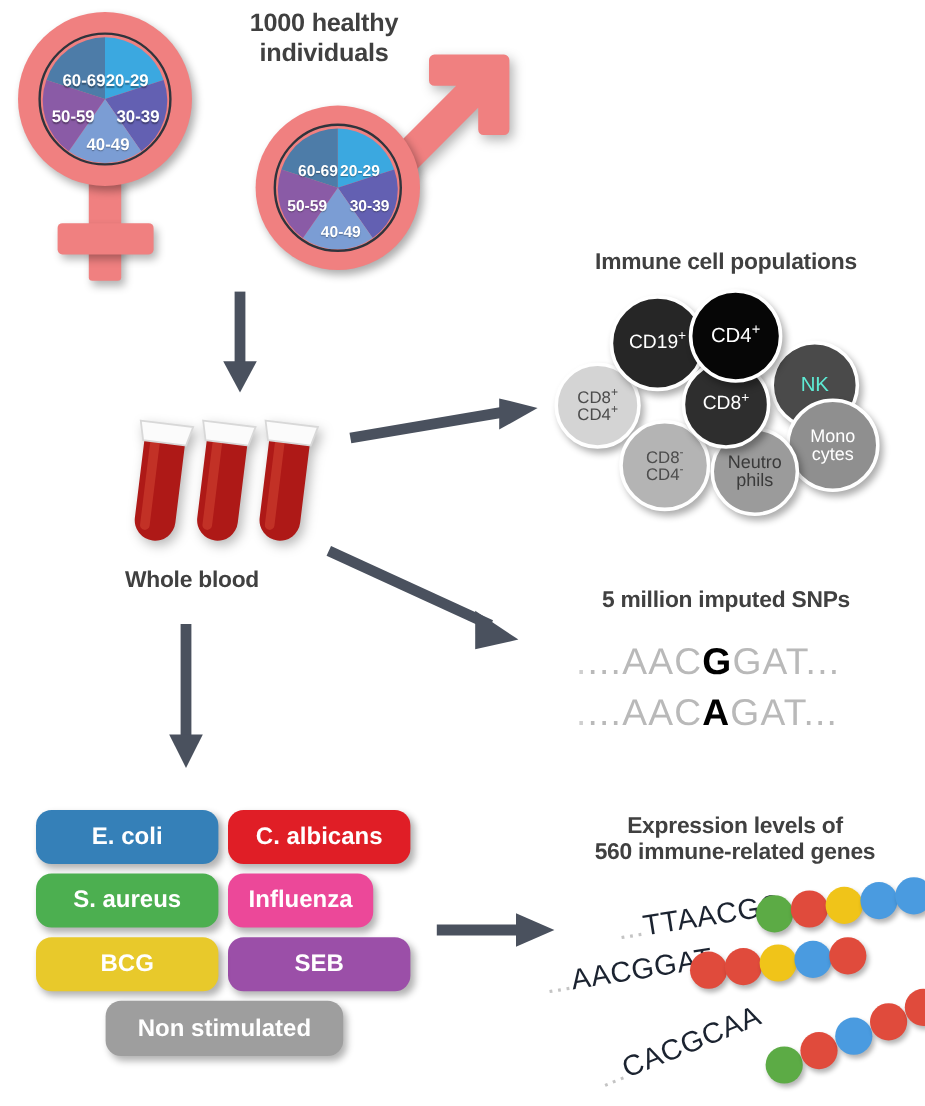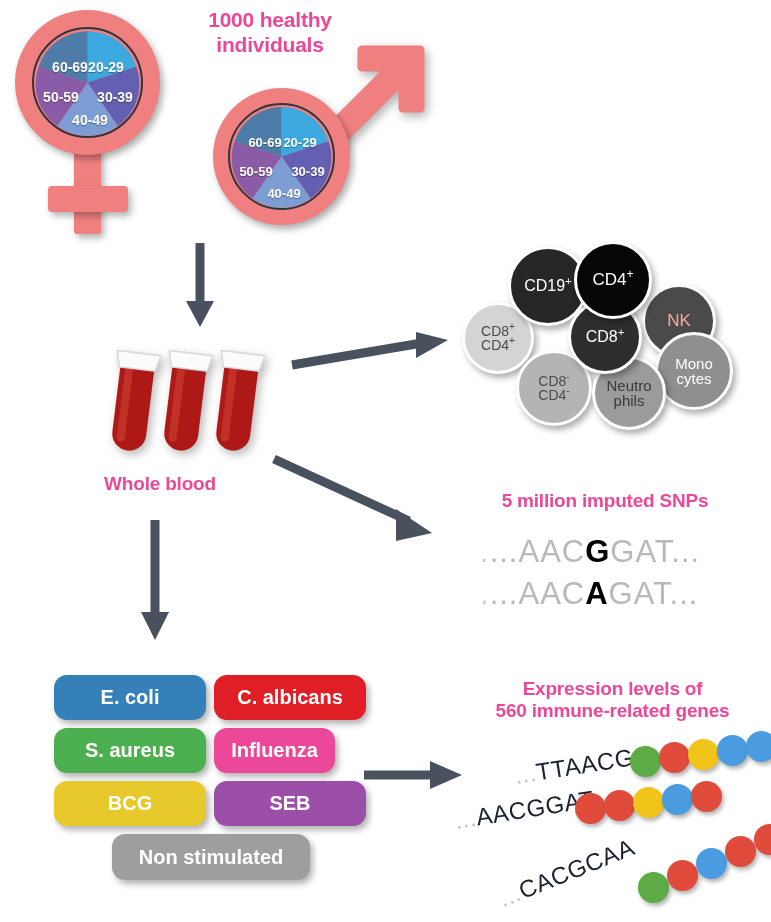--- a/index.html
+++ b/index.html
@@ -15,21 +15,21 @@
     width: 771px;
     height: 922px;
     background: #ffffff;
     overflow: hidden;
   }
   .abs { position: absolute; }
 
   
   .heading {
     font-weight: bold;
-    color: #ec4899;
+    color: #404040;
     text-align: center;
     line-height: 1.18;
     letter-spacing: -0.2px;
   }
 
   
   .sym-wrap { position: absolute; }
   .ring {
     position: absolute;
     border-radius: 50%;
@@ -97,21 +97,20 @@
   .pill {
     position: absolute;
     border-radius: 13px;
     color: #ffffff;
     font-weight: bold;
     display: flex;
     align-items: center;
     justify-content: center;
     box-shadow: 3px 4px 6px rgba(0,0,0,0.30);
     box-sizing: border-box;
-    margin-left: 24px;
   }
 
   
   .strand { position: absolute; }
   .strand-text {
     position: absolute;
     color: #1b2330;
     font-weight: normal;
     white-space: nowrap;
     letter-spacing: 0.5px;
@@ -225,27 +224,28 @@
     </svg>
   </div>
 
   <div class="arrow" style="left:135px; top:520px; width:40px; height:125px;">
     <svg width="40" height="125">
       <line x1="20" y1="0" x2="20" y2="96" stroke="#4A515E" stroke-width="9"></line>
       <polygon points="6,92 34,92 20,120" fill="#4A515E"></polygon>
     </svg>
   </div>
 
+  <div class="abs heading" style="left:450px; top:208px; width:310px; font-size:19px;">Immune cell populations</div>
 
   <div class="abs" style="left:450px; top:240px; width:310px; height:190px;">
 
     <div class="cell" style="left:12px; top:62px; width:72px; height:72px; background:#d4d4d4; color:#4c4c4c; font-size:14px;">
       <span>CD8<sup>+</sup><br>CD4<sup>+</sup></span>
     </div>
-    <div class="cell" style="left:192px; top:44px; width:74px; height:74px; background:#4a4a4a; color:#fca5a5; font-size:17px;">
+    <div class="cell" style="left:192px; top:44px; width:74px; height:74px; background:#4a4a4a; color:#5eead4; font-size:17px;">
       <span>NK</span>
     </div>
     <div class="cell" style="left:58px; top:6px; width:80px; height:80px; background:#262626; color:#ffffff; font-size:16px;">
       <span>CD19<sup>+</sup></span>
     </div>
     <div class="cell" style="left:66px; top:110px; width:76px; height:76px; background:#b4b4b4; color:#4c4c4c; font-size:14px;">
       <span>CD8<sup>-</sup><br>CD4<sup>-</sup></span>
     </div>
     <div class="cell" style="left:205px; top:92px; width:78px; height:78px; background:#8f8f8f; color:#ffffff; font-size:15px;">
       <span>Mono<br>cytes</span>

